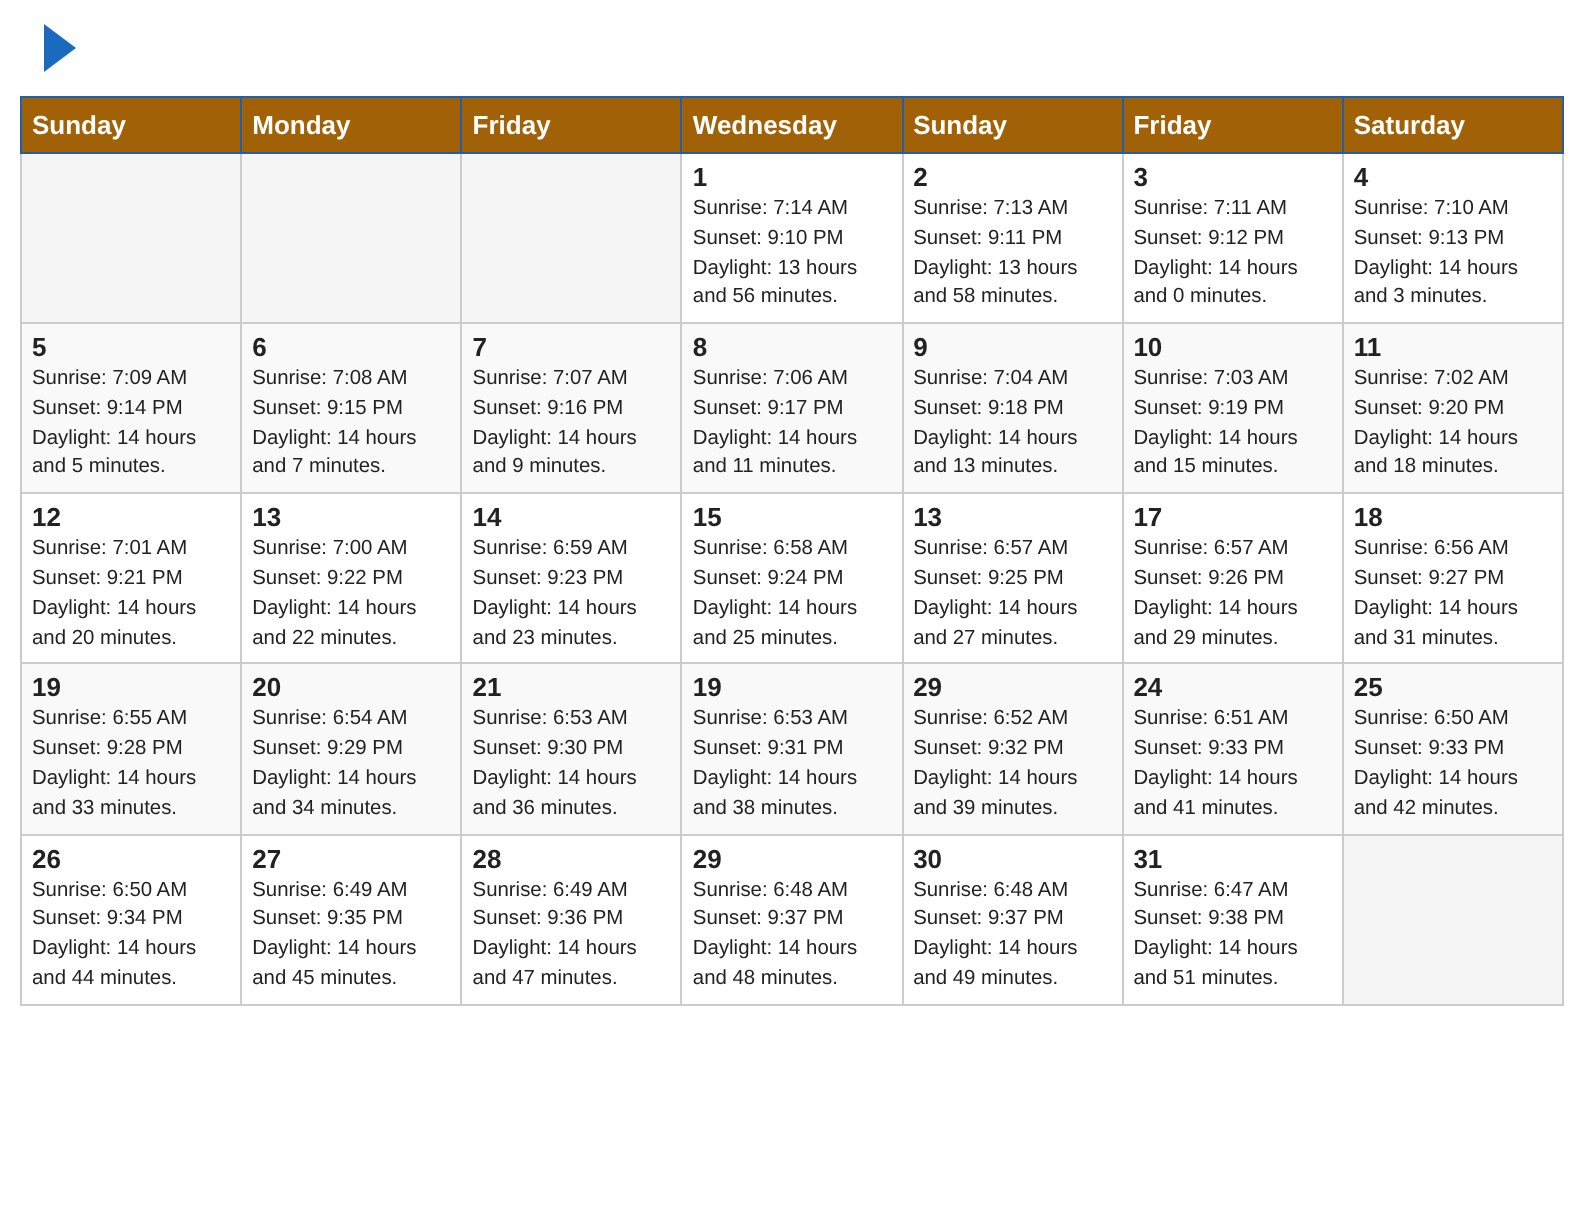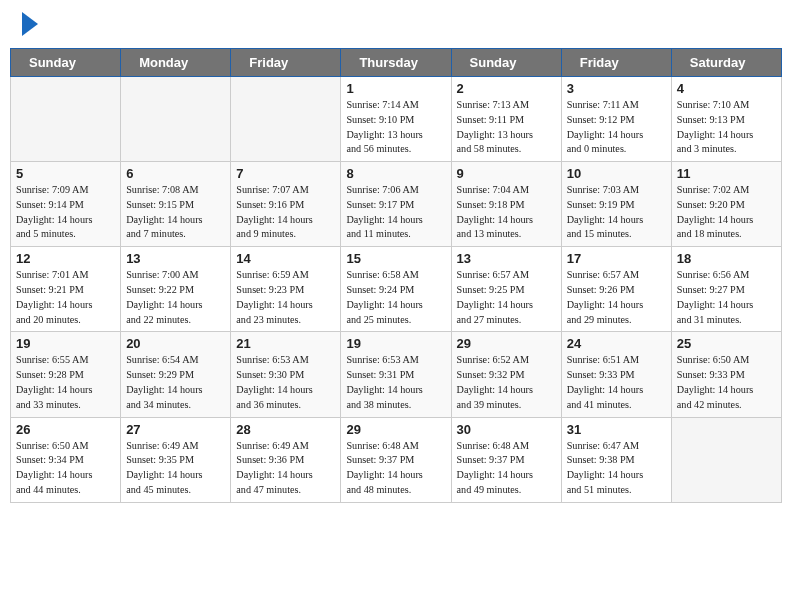--- a/index.html
+++ b/index.html
@@ -48,24 +48,24 @@
     .location {
       font-size: 14px;
       color: #444;
     }
     table {
       width: 100%;
       border-collapse: collapse;
       table-layout: fixed;
     }
     th {
-      background-color: #737373;
+      background-color: #a16207;
       color: white;
       text-align: left;
-      padding: 6px 18px;
+      padding: 6px 5px;
       font-size: 13px;
       font-weight: bold;
       border: 1px solid #2060aa;
     }
     td {
       border: 1px solid #ccc;
       vertical-align: top;
       padding: 4px 5px;
       font-size: 10.5px;
       color: #222;
@@ -78,21 +78,20 @@
     .day-num {
       font-size: 13px;
       font-weight: bold;
       margin-bottom: 2px;
       display: block;
     }
     .day-info {
       line-height: 1.45;
       font-size: 10.2px;
       color: #222;
-      font-family: Liberation Serif, serif;
     }
     tr:nth-child(even) td:not(.empty) {
       background: #f9f9f9;
     }
   </style>
 </head>
 <body>
 
 <div class="header">
   <div class="logo">
@@ -109,21 +108,21 @@
     <div class="location"></div>
   </div>
 </div>
 
 <table>
   <thead>
     <tr>
     <th>Sunday</th>
         <th>Monday</th>
         <th>Friday</th>
-        <th>Thursday</th>
+        <th>Wednesday</th>
         <th>Sunday</th>
         <th>Friday</th>
         <th>Saturday</th>
       </tr>
   </thead>
   <tbody id="calendar-body">
   <tr>
         <td class="empty"></td>
         <td class="empty"></td>
         <td class="empty"></td>

